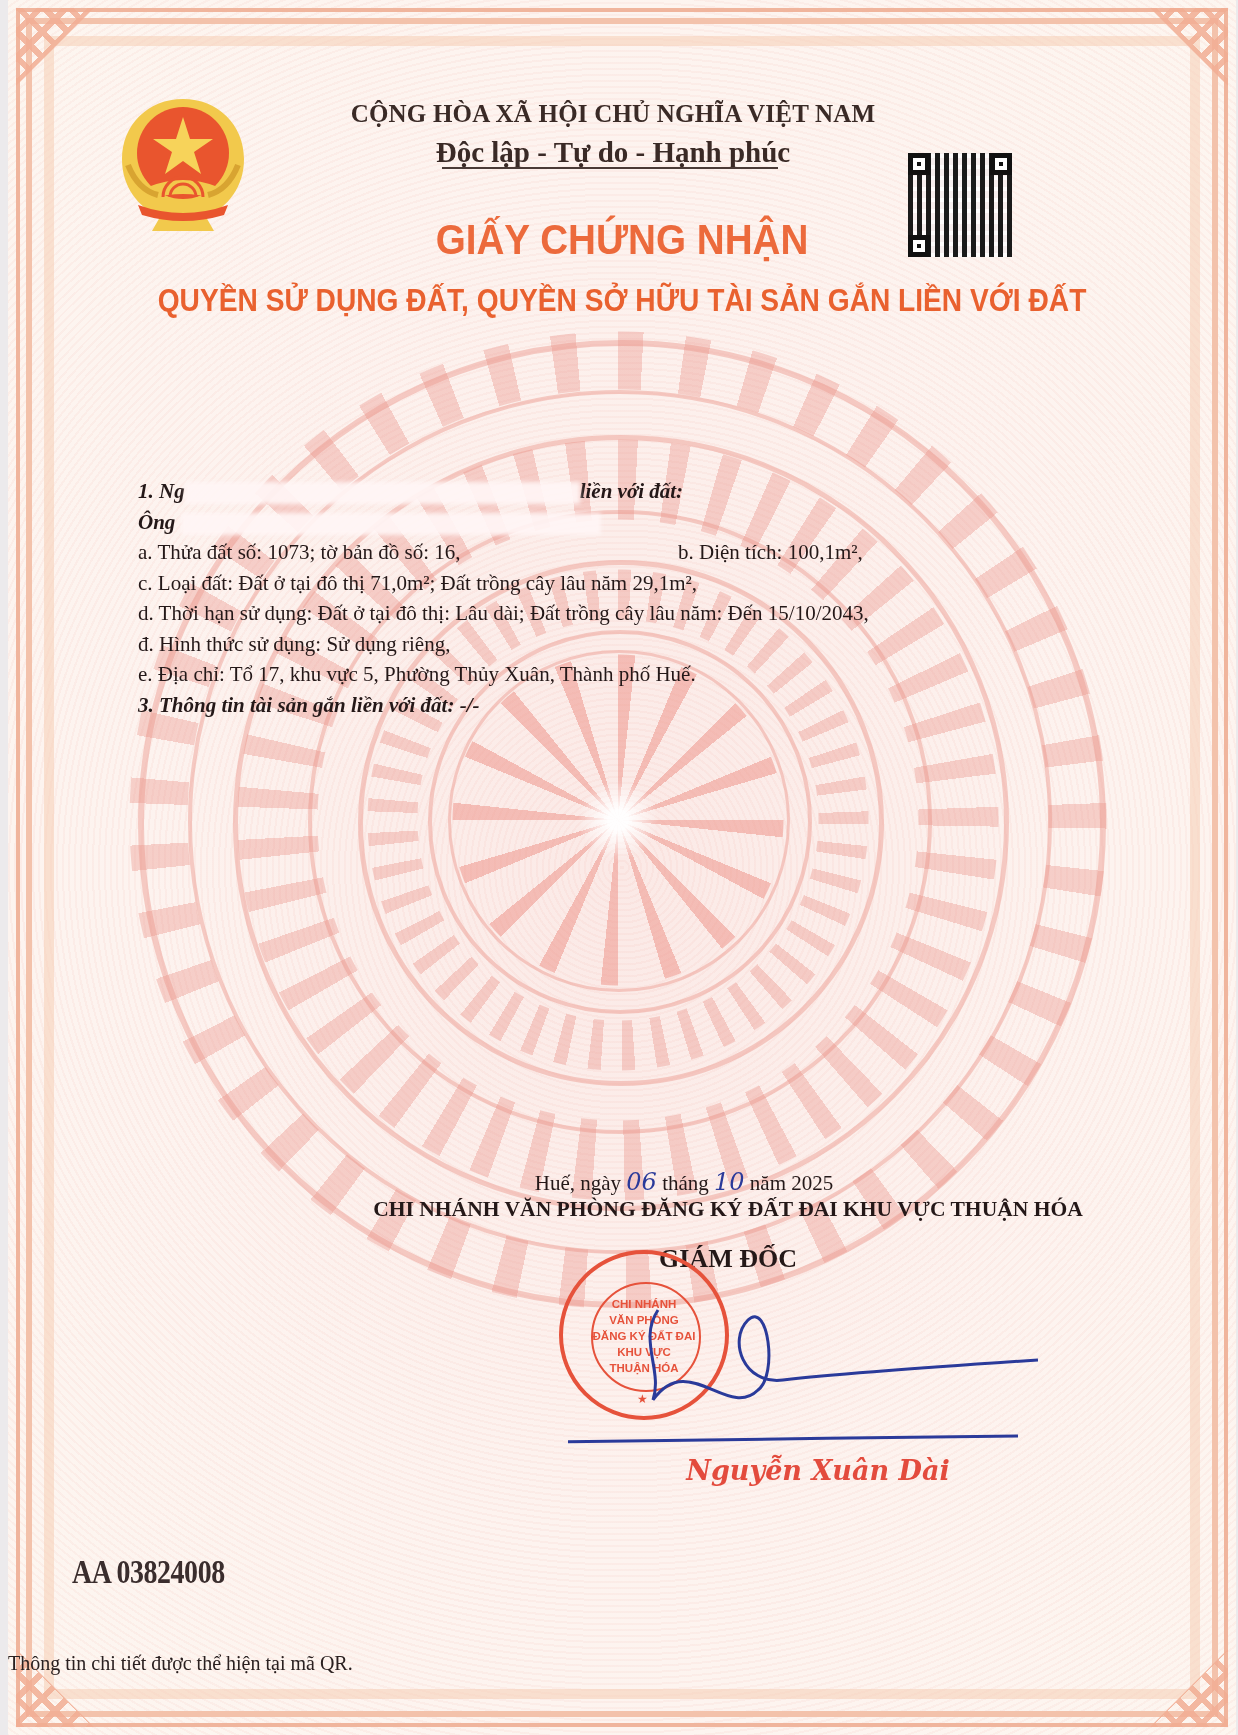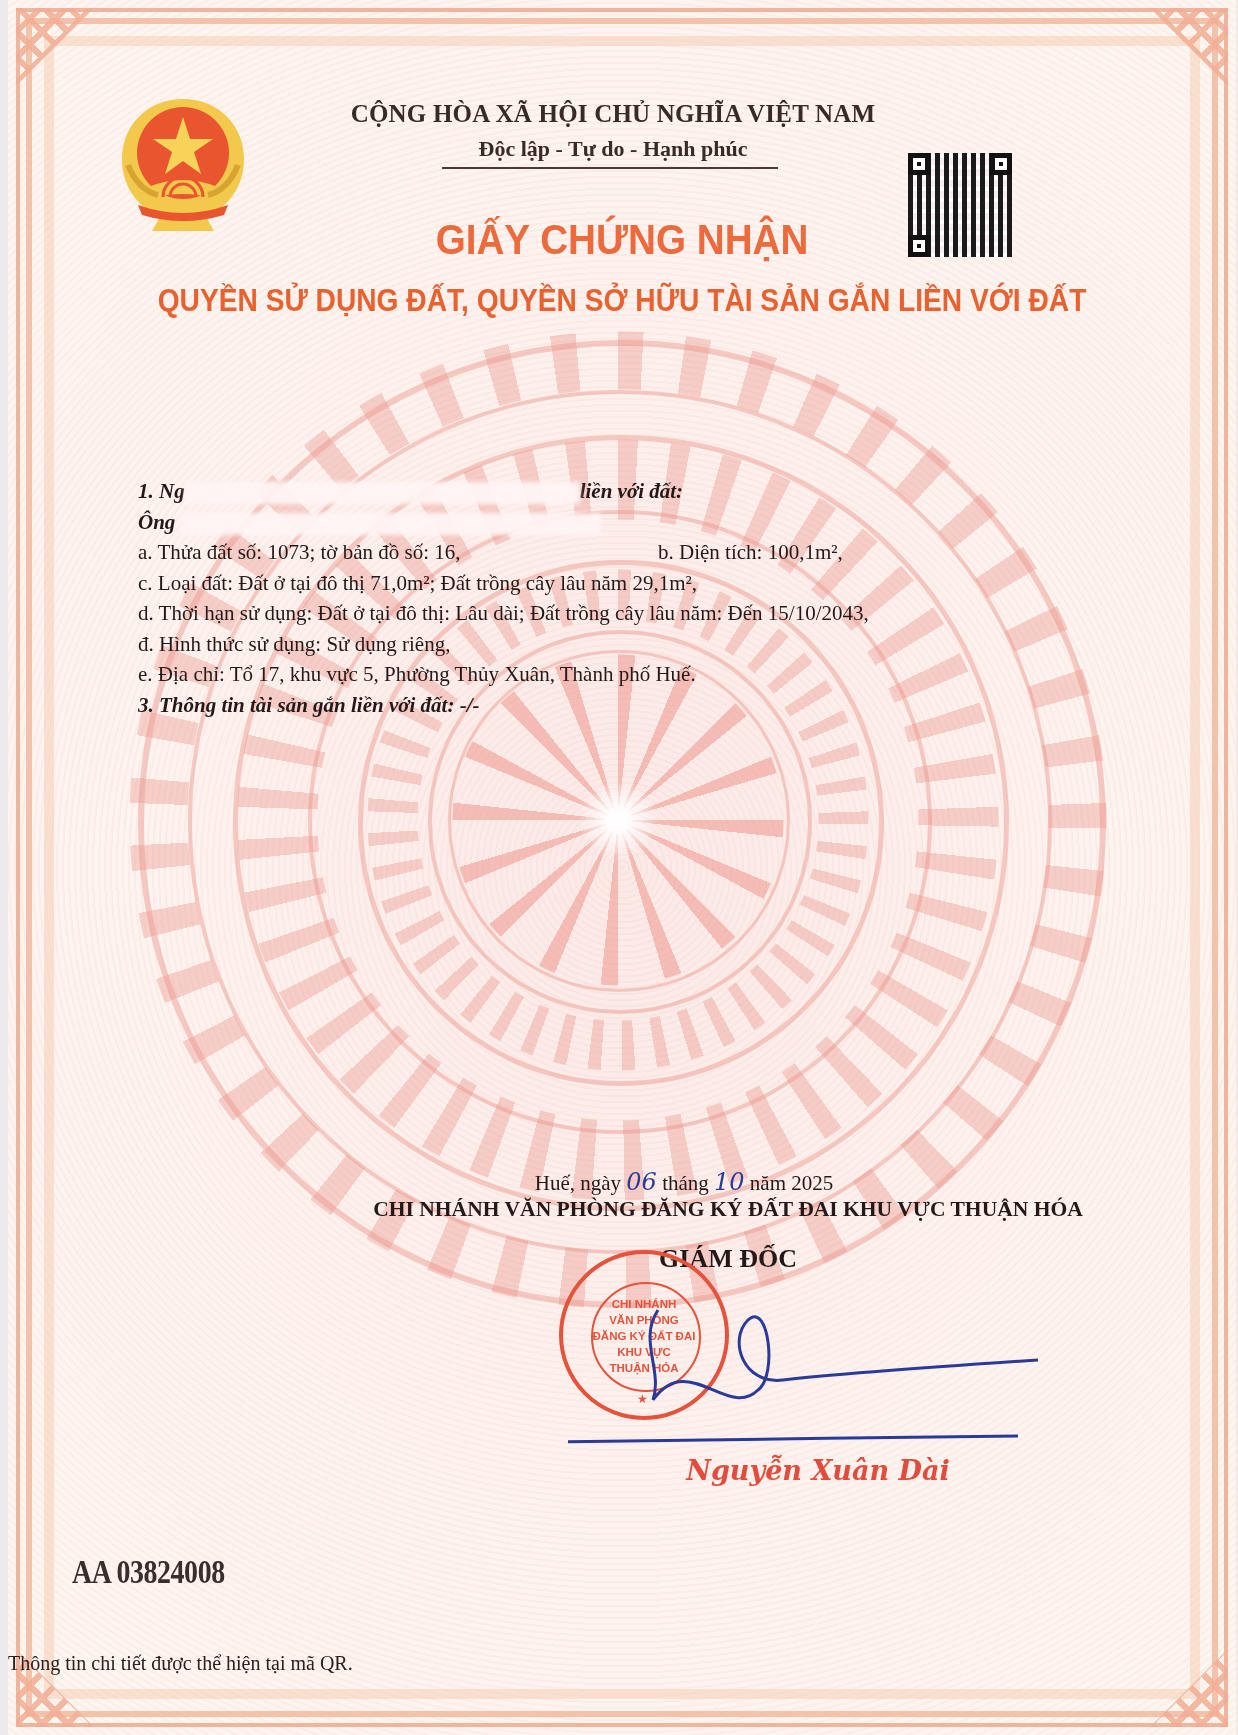--- a/index.html
+++ b/index.html
@@ -36,30 +36,30 @@
   .emblem { position:absolute; left:100px; top:95px; width:150px; height:140px; }
   .qr { position:absolute; left:900px; top:153px; width:104px; height:104px;
         background:
           repeating-linear-gradient(90deg, #1a1a1a 0 5px, transparent 5px 9px),
           repeating-linear-gradient(0deg, rgba(255,255,255,0.85) 0 4px, transparent 4px 11px);
         background-color:#f6eeee; }
   .qr .fp { position:absolute; width:22px; height:22px; border:5px solid #111; background:#fff; box-sizing:border-box; }
   .qr .fp::after{content:"";position:absolute;left:4px;top:4px;width:4px;height:4px;background:#111;}
 
   .hdr1 { position:absolute; left:300px; top:100px; width:610px; text-align:center; font-weight:bold; font-size:25px; color:#3a2a26; letter-spacing:0.2px; }
-  .hdr2 { position:absolute; left:300px; top:136px; width:610px; text-align:center; font-weight:bold; font-size:22px; color:#3a2a26; }
+  .hdr2 { position:absolute; left:300px; top:136px; width:610px; text-align:center; font-weight:bold; font-size:29px; color:#3a2a26; }
   .hdr-line { position:absolute; left:434px; top:167px; width:336px; height:2px; background:#4a3a36; }
   .title1 { position:absolute; left:0; width:1228px; top:216px; text-align:center; font-family:"Liberation Sans","DejaVu Sans",sans-serif; font-weight:bold; font-size:42px; color:#ec6a3c; transform:scaleX(0.92); }
   .title2 { position:absolute; left:0; width:1228px; top:282px; text-align:center; font-family:"Liberation Sans","DejaVu Sans",sans-serif; font-weight:bold; font-size:32px; color:#e9612f; transform:scaleX(0.88); }
 
   .body { position:absolute; left:130px; top:476px; color:#241818; font-size:21px; line-height:30.5px; }
   .row { white-space:nowrap; height:30.5px; position:relative; }
   .b { font-weight:bold;font-style:italic; }
   .redact { display:inline-block; vertical-align:middle; height:22px; background:rgba(255,245,245,0.92); filter:blur(2px); }
-  .col-b { position:absolute; left:520px; top:0; }
+  .col-b { position:absolute; left:540px; top:0; }
 
   .date { position:absolute; left:0; width:1238px; top:1168px; text-align:center; font-size:21px; color:#241818; padding-left:114px; box-sizing:border-box; }
   .hand { font-family:"DejaVu Serif", serif; font-style:italic; color:#2a3a9a; font-size:24px; }
   .office { position:absolute; left:290px; top:1196px; width:860px; text-align:center; font-weight:bold; font-size:22px; color:#241818; transform:scaleX(0.98); }
   .role { position:absolute; left:290px; top:1244px; width:860px; text-align:center; font-weight:bold; font-size:26px; color:#241818; }
 
   .stamp { position:absolute; left:551px; top:1250px; width:170px; height:170px; border-radius:50%; border:4px solid #e6523b; box-sizing:border-box; color:#e6523b; }
   .stamp-inner { position:absolute; left:28px; top:28px; width:106px; height:106px; border-radius:50%; border:2px solid #e6523b; }
   .stamp-text { position:absolute; left:0; top:42px; width:162px; text-align:center; font-family:"Liberation Sans",sans-serif; font-weight:bold; font-size:11.5px; line-height:16px; }
   .stamp-star { position:absolute; left:74px; top:138px; font-size:12px; }

